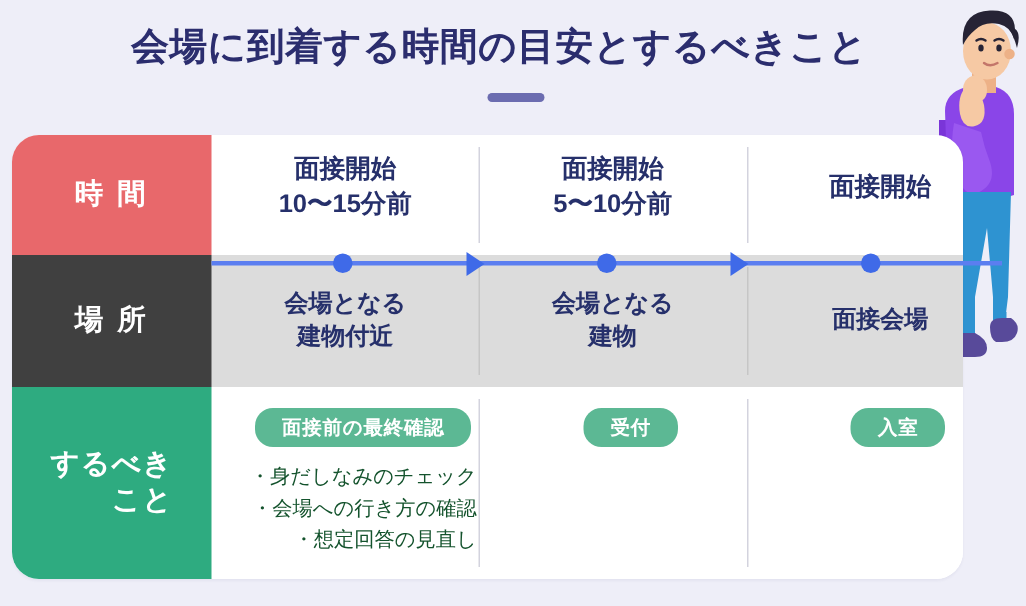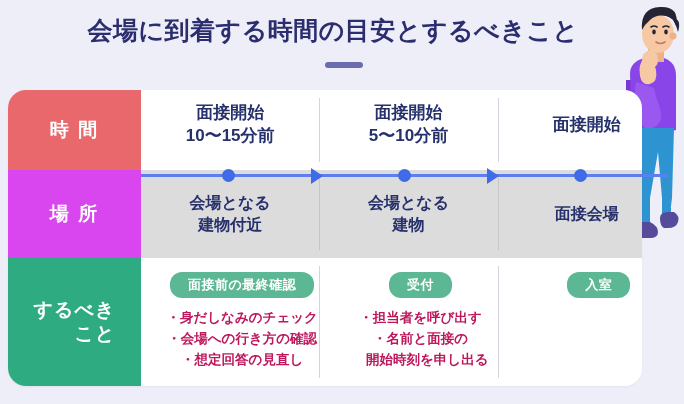--- a/index.html
+++ b/index.html
@@ -36,21 +36,21 @@
   .row-2{top:80px;height:88px;background:#dcdcdc;}
   .row-3{top:168px;height:128px;background:#ffffff;}
 
   .label-cell{
     width:133px;flex:0 0 133px;
     display:flex;align-items:center;justify-content:center;
     color:#ffffff;font-weight:bold;font-size:19px;
     line-height:1.25;text-align:center;letter-spacing:2px;
   }
   .row-1 .label-cell{background:#e8686b;}
-  .row-2 .label-cell{background:#d946ef;}
+  .row-2 .label-cell{background:#404040;}
   .row-3 .label-cell{background:#2eab80;font-size:19px;letter-spacing:1px;text-align:right;}
 
   .cells{flex:1 1 auto;display:flex;position:relative;}
   .cell{
     flex:1 1 0;display:flex;flex-direction:column;
     align-items:center;justify-content:center;
     position:relative;
   }
   .cell + .cell::before{
     content:"";position:absolute;left:0;top:8px;bottom:8px;width:1px;
@@ -84,22 +84,22 @@
   }
 
   
   .row-3 .cell{justify-content:flex-start;padding-top:14px;padding-left:24px;}
   .badge{
     background:#5cb894;color:#ffffff;font-weight:bold;font-size:13px;
     border-radius:12px;padding:4px 18px;margin-bottom:10px;
     white-space:nowrap;letter-spacing:.5px;
   }
   .task-list{
-    color:#be185d;font-size:13.5px;font-weight:bold;line-height:1.55;
-    text-align:center;white-space:pre-line;
+    color:#14532d;font-size:13.5px;font-weight:normal;line-height:1.55;
+    text-align:right;white-space:pre-line;
   }
 
   
   .person{position:absolute;left:620px;top:2px;width:64px;height:246px;}
 </style>
 </head>
 <body>
 
 <div class="stage">
 
@@ -187,23 +187,20 @@
 こと</div>
       <div class="cells">
         <div class="cell">
           <div class="badge">面接前の最終確認</div>
           <div class="task-list">・身だしなみのチェック
 ・会場への行き方の確認
 ・想定回答の見直し</div>
         </div>
         <div class="cell">
           <div class="badge">受付</div>
-          <div class="task-list">・担当者を呼び出す
-・名前と面接の
-　開始時刻を申し出る</div>
         </div>
         <div class="cell">
           <div class="badge">入室</div>
         </div>
       </div>
     </div>
   </div>
 
   <div class="timeline">
     <div class="tl-line"></div>

